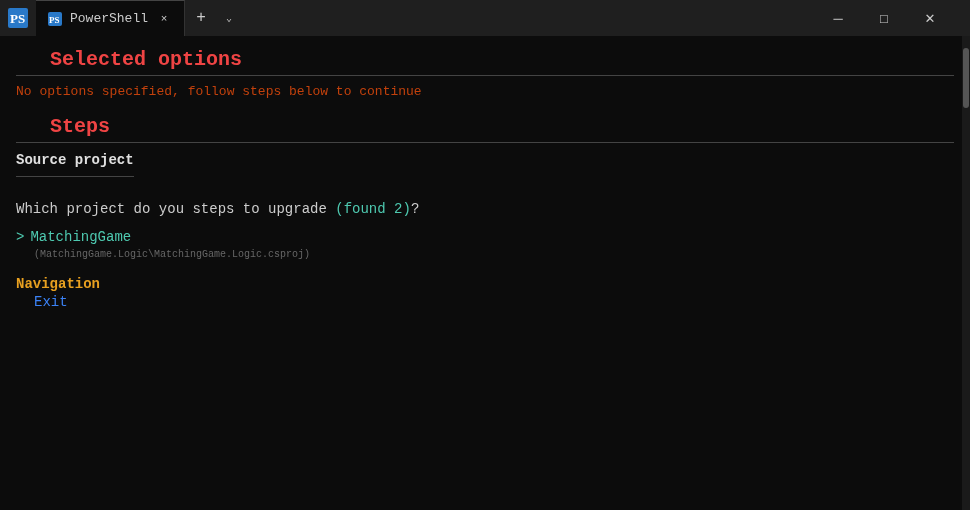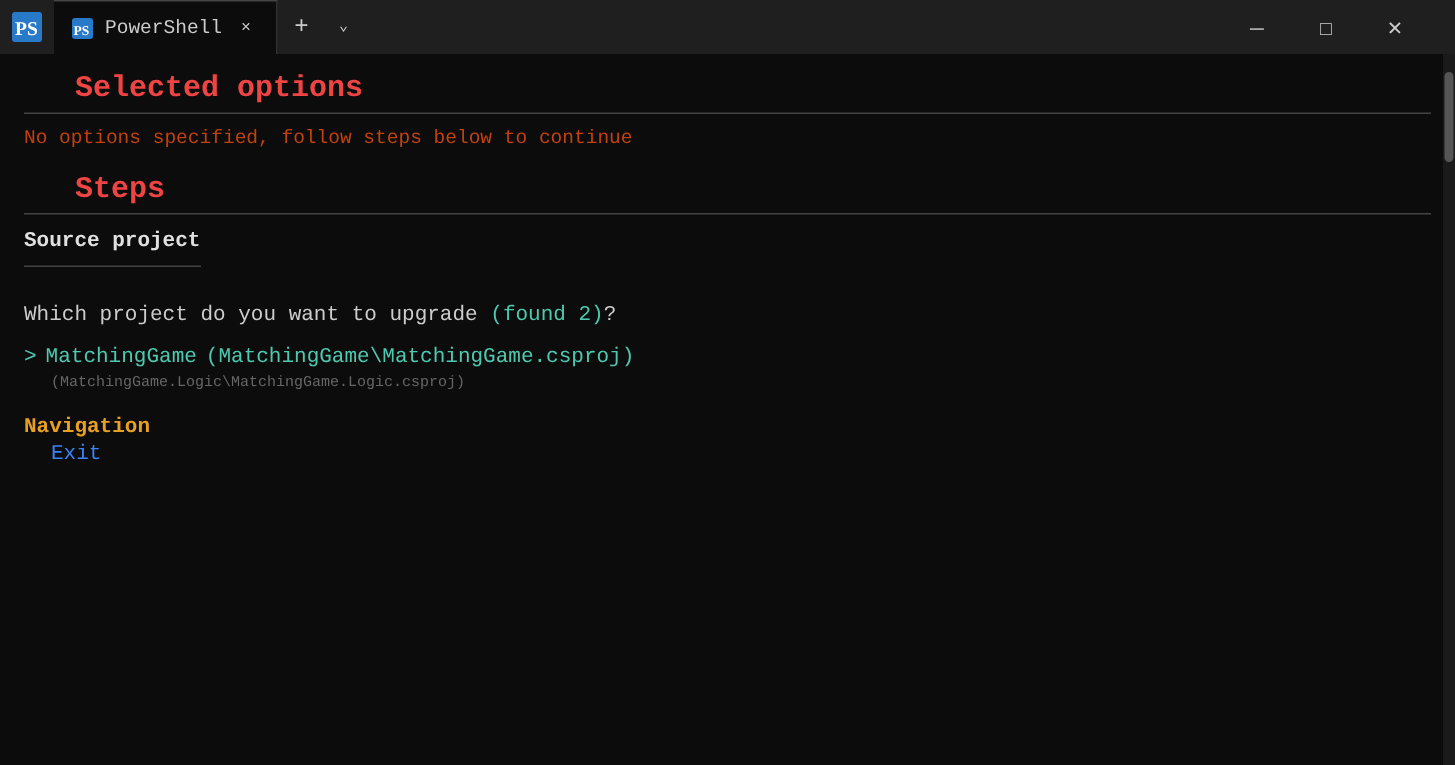--- a/index.html
+++ b/index.html
@@ -269,28 +269,27 @@
 
   <div class="section-label">Selected options</div>
   <hr class="section-divider">
   <div class="muted-text">No options specified, follow steps below to continue</div>
 
   <div class="section-label">Steps</div>
   <hr class="section-divider">
   <div class="step-item">Source project</div>
 
   <div class="question-line">
-    <span>Which project do you want to upgrade </span><span class="question-found">(found 2)</span><span>?</span>
+    <span>Which project do you steps to upgrade </span><span class="question-found">(found 2)</span><span>?</span>
   </div>
 
   
   <div class="project-selected">
     <span class="arrow-indicator">&gt;</span>
     <span class="project-name-selected">MatchingGame</span>
-    <span class="project-path-selected">(MatchingGame\MatchingGame.csproj)</span>
   </div>
 
   
   <div class="project-unselected">
     <span class="project-path-unselected">(MatchingGame.Logic\MatchingGame.Logic.csproj)</span>
   </div>
 
   
   <div class="nav-label">Navigation</div>
   <div class="nav-item">Exit</div>

